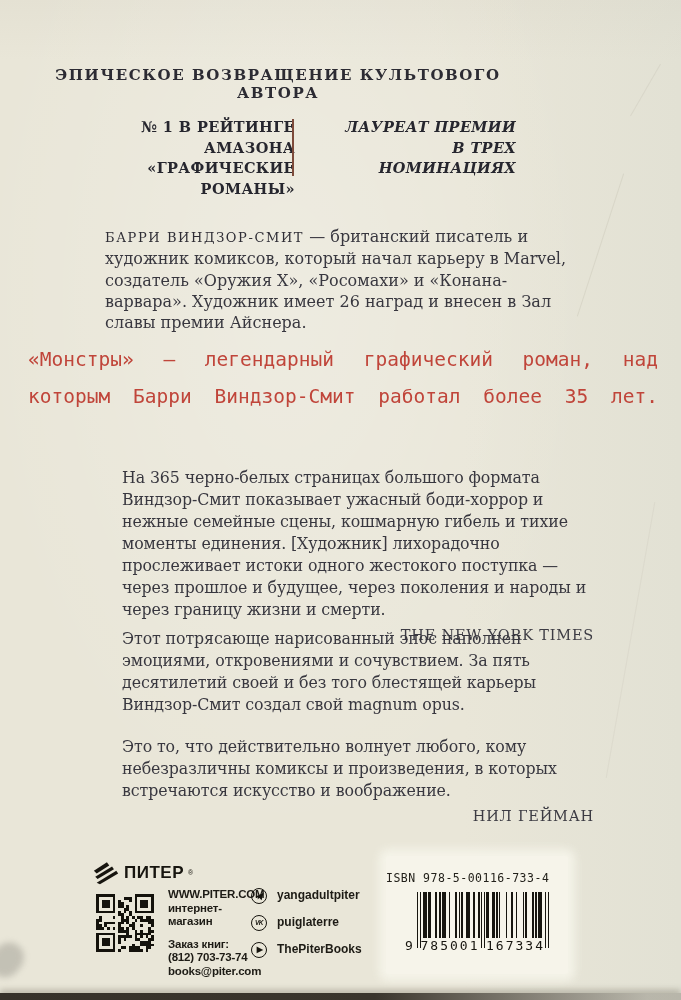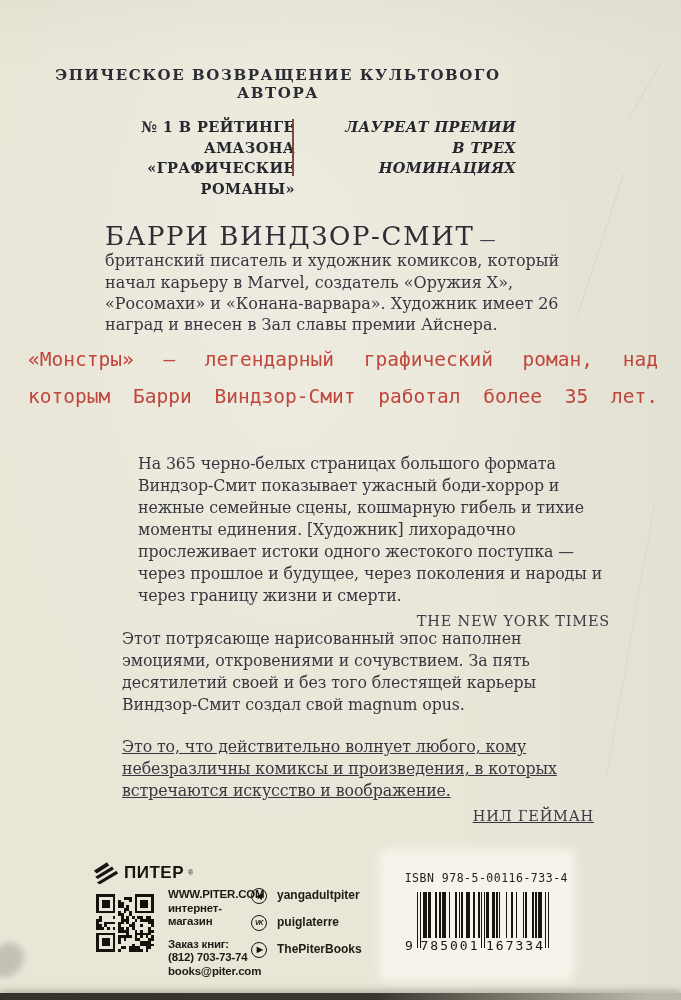--- a/index.html
+++ b/index.html
@@ -26,36 +26,36 @@
   .badges { position:absolute; top:117px; left:0; width:681px; }
   .badge { position:absolute; font-weight:bold; font-size:14.5px; line-height:20.5px;
            letter-spacing:0.4px; text-align:right; color:#26262e; }
   .badge.b-left  { left:85px;  width:210px; }
   .badge.b-right { left:336px; width:180px;font-style:italic; }
   .badge-divider { position:absolute; left:292px; top:2px; width:2px; height:57px;
                    background:#7d4a3a; }
   
   .bio { position:absolute; top:226px; left:105px; width:468px;
          margin:0; font-size:16px; line-height:21.3px; color:#38373f; }
-  .bio-name { font-size:26px; letter-spacing:1.6px; color:#2e2d35; }
+  .bio-name { font-size:13px; letter-spacing:1.6px; color:#2e2d35; }
   
   .highlight {
     position:absolute; top:341px; left:28px; width:630px;
     font-family:"DejaVu Sans Mono", monospace;
     font-size:19.5px; line-height:37px; color:#c0453a;
     text-align:justify; text-align-last:justify;
   }
   
   .quote { position:absolute; left:122px; width:472px; }
   .quote p { margin:0; font-size:15.8px; line-height:22px; letter-spacing:-0.1px; color:#38373f; }
   .quote .attr { margin-top:6px; text-align:right; font-size:14.5px;
                  letter-spacing:0.8px; color:#3c3b43; }
-  .q1 { top:453px;margin-left:16px; }
+  .q1 { top:467px; }
   .q2 { top:628px; }
-  .q3 { top:736px;text-decoration:underline; }
+  .q3 { top:736px; }
   .logo-row { position:absolute; left:92px; top:860px; display:flex; align-items:center; gap:4px; }
   .logo-row svg { display:block; }
   .logo-text { font-family:"Liberation Sans", sans-serif; font-weight:bold;
                font-size:17px; letter-spacing:0.5px; color:#17150f;text-align:right; }
   .logo-reg { font-family:"Liberation Sans", sans-serif; font-size:7px;
               vertical-align:9px; color:#17150f; }
   .qr { position:absolute; left:96px; top:894px; }
   .contacts { position:absolute; left:168px; top:888px; width:95px;
               font-family:"Liberation Sans", sans-serif; font-weight:bold;
               font-size:11.5px; line-height:13.5px; color:#1d1b15; letter-spacing:-0.2px; }
@@ -68,21 +68,21 @@
               display:flex; align-items:center; justify-content:center; flex:none;
               font-size:7px; line-height:1; box-sizing:border-box; }
   .soc-icon svg { display:block; }
   .play-glyph { font-size:8px; padding-left:1.5px; color:#15130d; }
   .vk-glyph { font-weight:bold; font-size:6.5px; letter-spacing:-0.5px; color:#15130d;
               font-style:italic; }
   
   .isbn-panel { position:absolute; left:386px; top:856px; width:182px; height:118px;
                 background:#f6f4ea; border-radius:3px;
                 box-shadow:0 0 10px 7px rgba(246,244,234,0.95); }
-  .isbn { margin-top:15px; text-align:right;
+  .isbn { margin-top:15px; text-align:left;
           font-family:"DejaVu Sans Mono", monospace; font-size:11.5px;
           letter-spacing:0.5px; color:#23211b; }
   .barcode-wrap { position:relative; width:146px; margin:7px auto 0 auto; height:60px; }
   .barcode-wrap svg { display:block; }
   
   .edge-bottom { position:absolute; left:0; bottom:0; width:100%; height:7px;
     background:linear-gradient(to right, #36312a 0%, #3a352d 55%, rgba(58,53,45,0.25) 95%);
     box-shadow:0 -3px 6px rgba(90,84,70,0.35); }
   .smudge { position:absolute; left:-8px; top:942px; width:30px; height:36px;
     background:rgba(110,108,100,0.55); transform:rotate(38deg); border-radius:45%;

